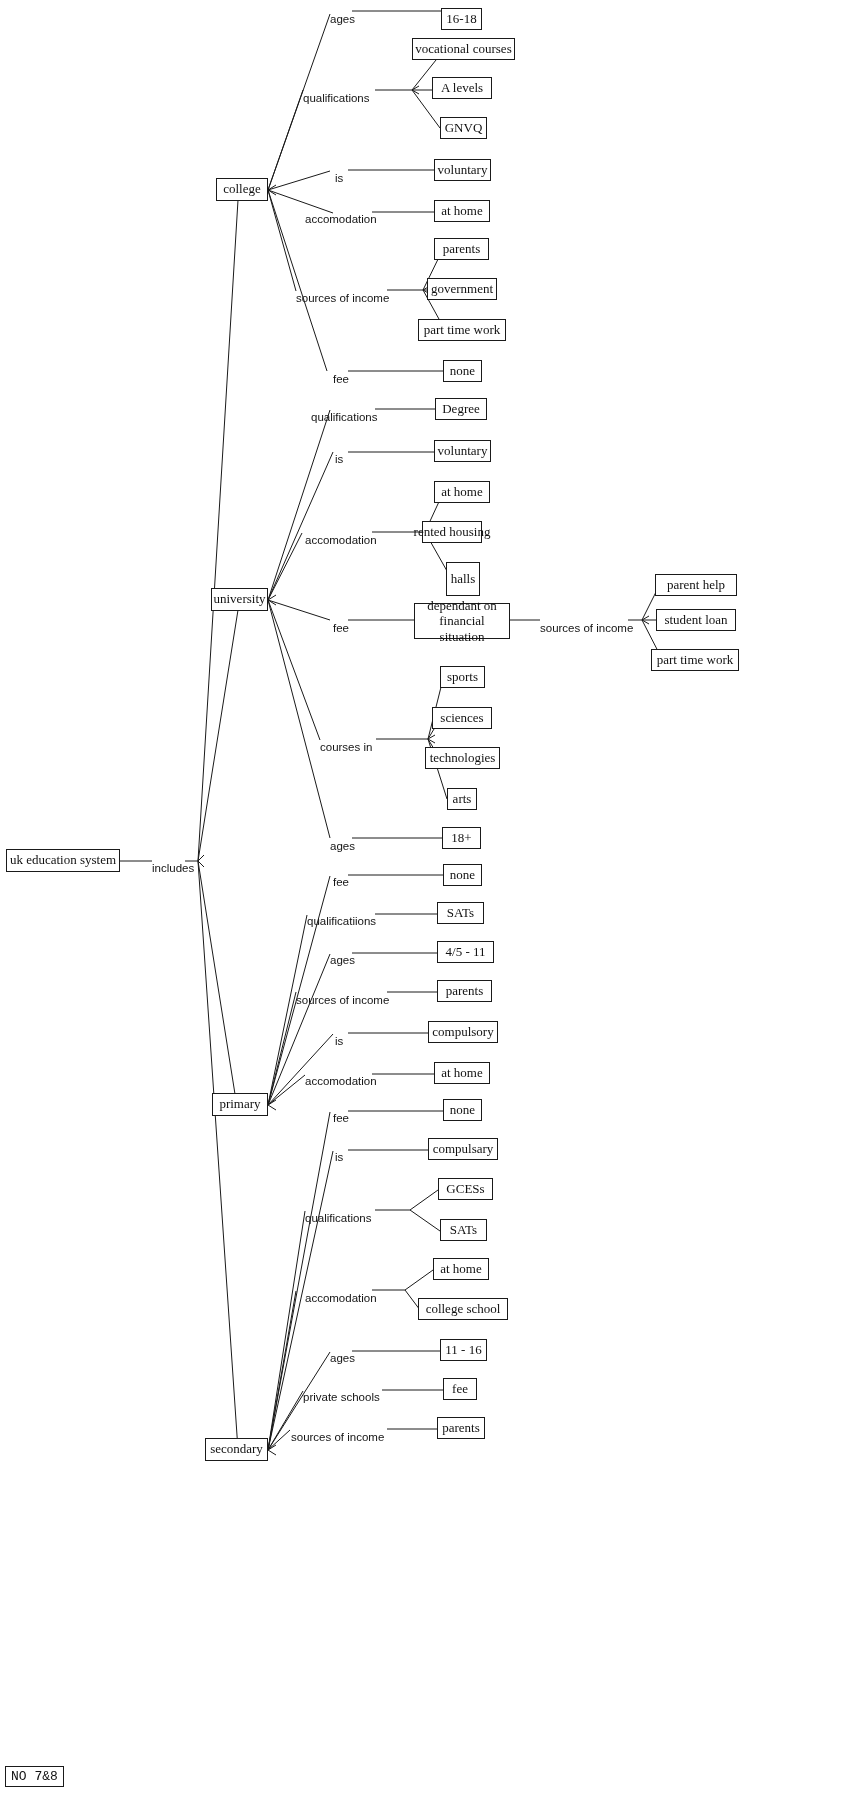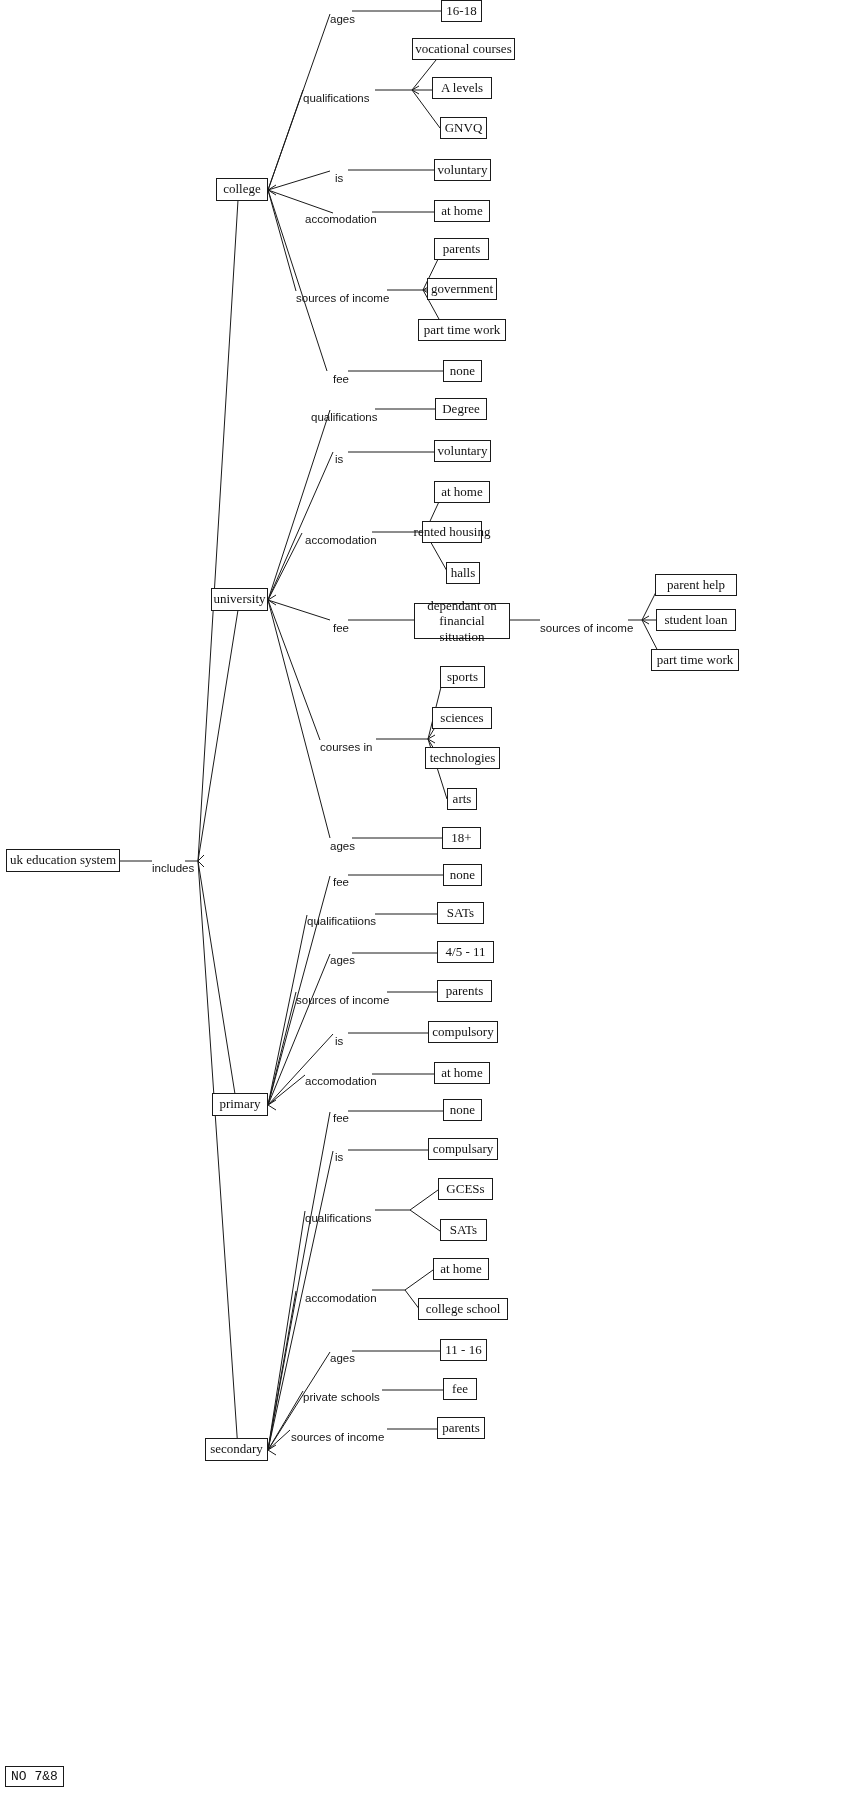--- a/index.html
+++ b/index.html
@@ -198,21 +198,21 @@
 
   <div class="node" style="left:6px; top:849px; width:114px; height:23px;">uk education system</div>
   <div class="label" style="left:152px; top:855px;">includes</div>
 
   <div class="node" style="left:216px; top:178px; width:52px; height:23px;">college</div>
   <div class="node" style="left:211px; top:588px; width:57px; height:23px;">university</div>
   <div class="node" style="left:212px; top:1093px; width:56px; height:23px;">primary</div>
   <div class="node" style="left:205px; top:1438px; width:63px; height:23px;">secondary</div>
 
   <div class="label" style="left:330px; top:6px;">ages</div>
-  <div class="node" style="left:441px; top:0px; width:41px; height:22px;">16-18</div>
+  <div class="node" style="left:441px; top:8px; width:41px; height:22px;">16-18</div>
 
   <div class="label" style="left:303px; top:85px;">qualifications</div>
   <div class="node" style="left:412px; top:38px; width:103px; height:22px;">vocational courses</div>
   <div class="node" style="left:432px; top:77px; width:60px; height:22px;">A levels</div>
   <div class="node" style="left:440px; top:117px; width:47px; height:22px;">GNVQ</div>
 
   <div class="label" style="left:335px; top:165px;">is</div>
   <div class="node" style="left:434px; top:159px; width:57px; height:22px;">voluntary</div>
 
   <div class="label" style="left:305px; top:206px;">accomodation</div>
@@ -228,21 +228,21 @@
 
   <div class="label" style="left:311px; top:404px;">qualifications</div>
   <div class="node" style="left:435px; top:398px; width:52px; height:22px;">Degree</div>
 
   <div class="label" style="left:335px; top:446px;">is</div>
   <div class="node" style="left:434px; top:440px; width:57px; height:22px;">voluntary</div>
 
   <div class="label" style="left:305px; top:527px;">accomodation</div>
   <div class="node" style="left:434px; top:481px; width:56px; height:22px;">at home</div>
   <div class="node" style="left:422px; top:521px; width:60px; height:22px;">rented housing</div>
-  <div class="node" style="left:446px; top:562px; width:34px; height:22px;">halls</div>
+  <div class="node" style="left:446px; top:562px; width:34px; height:34px;">halls</div>
 
   <div class="label" style="left:333px; top:615px;">fee</div>
   <div class="node two-line" style="left:414px; top:603px; width:96px; height:36px; flex-direction:column;">
     <span>dependant on</span>
     <span>financial situation</span>
   </div>
 
   <div class="label" style="left:540px; top:615px;">sources of income</div>
   <div class="node" style="left:655px; top:574px; width:82px; height:22px;">parent help</div>
   <div class="node" style="left:656px; top:609px; width:80px; height:22px;">student loan</div>

